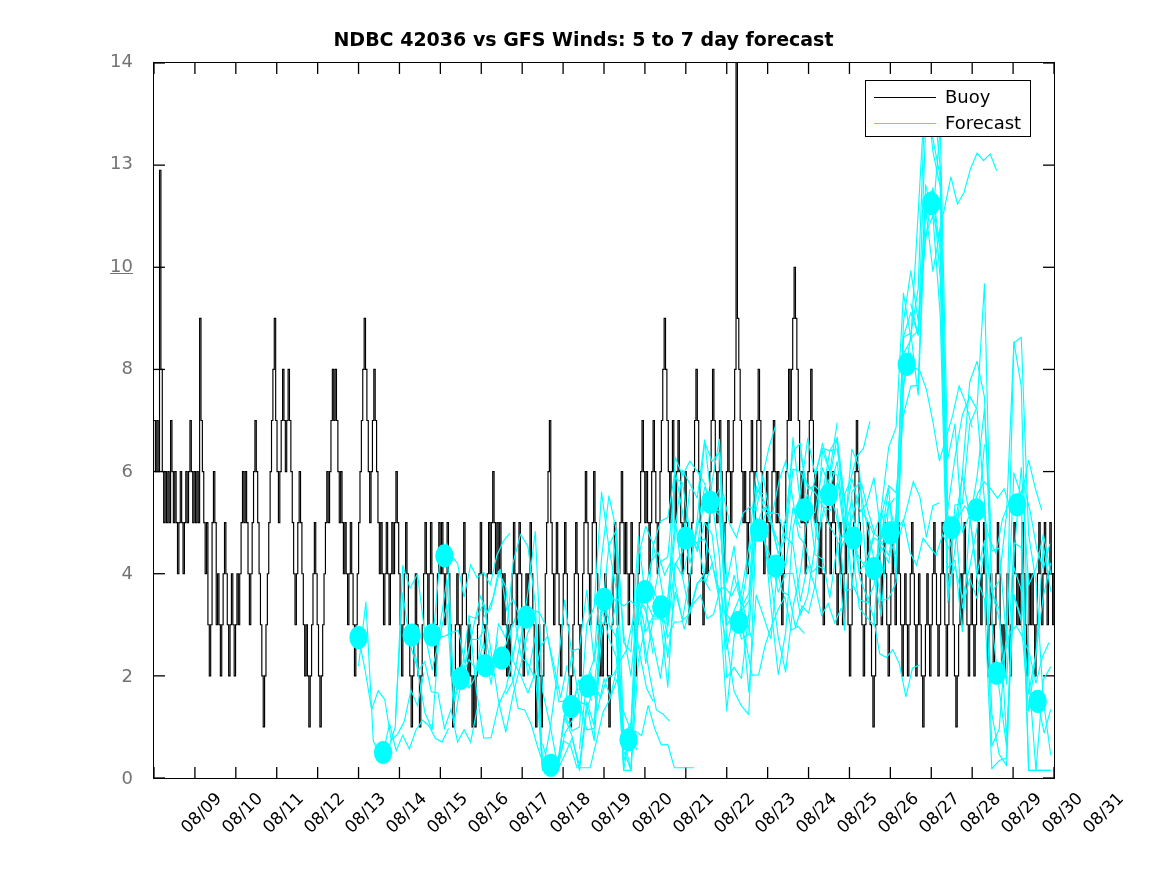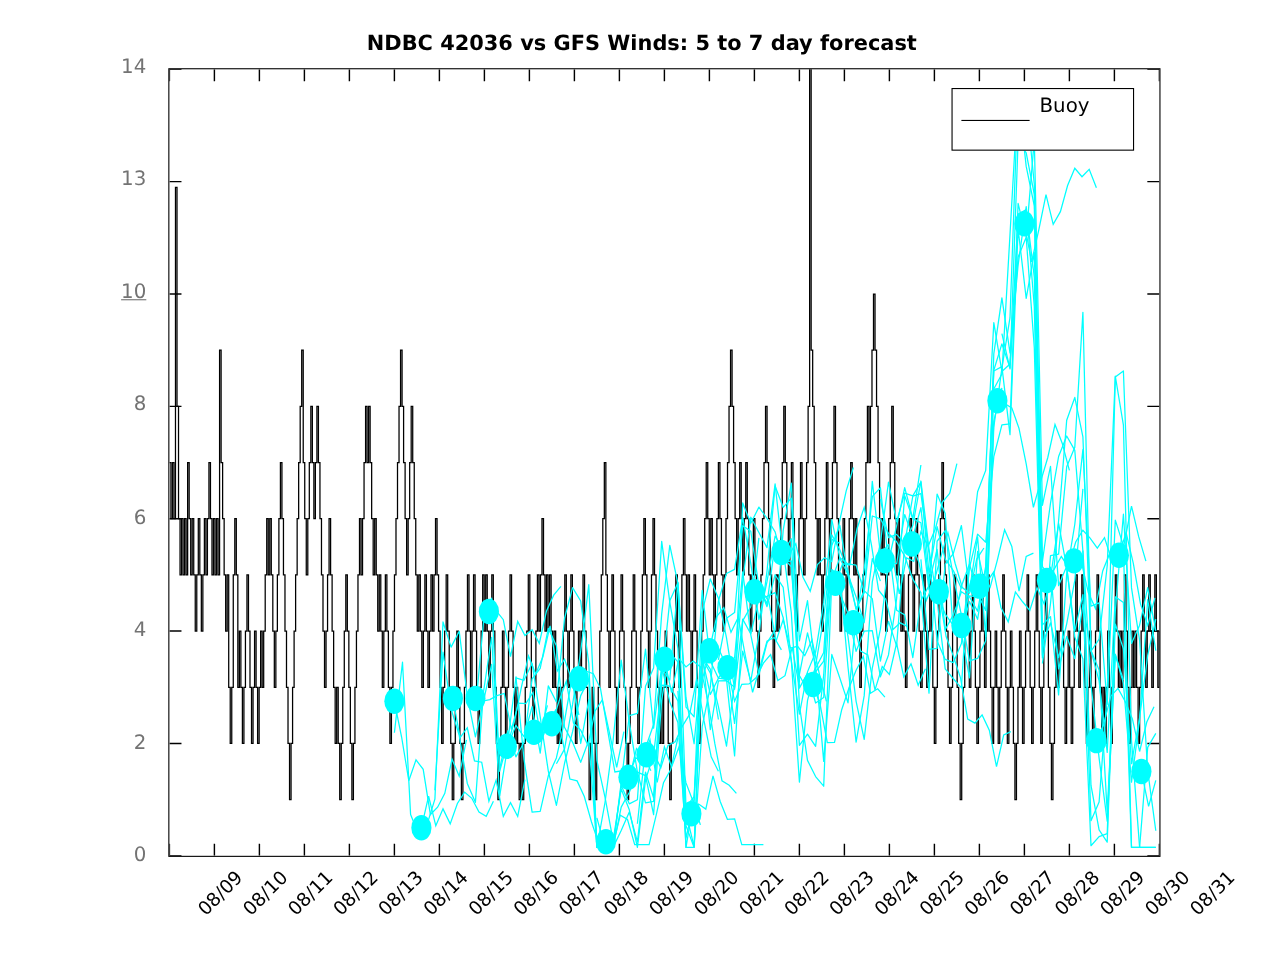--- a/index.html
+++ b/index.html
@@ -20,21 +20,21 @@
   #xtick-wrap{position:absolute;left:0;top:0;width:1167px;height:875px;}
   #xtick-wrap span{
     position:absolute;font-size:17px;color:#000;white-space:nowrap;
     transform:rotate(-45deg);transform-origin:right top;
   }
   #legend{
     position:absolute;left:865px;top:80px;width:166px;height:57px;
     border:1.2px solid #000;background:#fff;box-sizing:border-box;
     padding:3px 0 0 0;
   }
-  .legend-row{display:flex;align-items:flex-end;height:26px;}
+  .legend-row{display:flex;align-items:center;height:26px;}
   .legend-swatch{width:62px;height:0;border-top:1.6px solid #000;margin-left:8px;}
   .legend-swatch.cyan{border-top-color:#00ffff;}
   .legend-text{font-size:18px;color:#000;margin-left:9px;line-height:26px;}
 </style>
 </head>
 <body>
 
 <div id="figure">
 
   <div id="chart-title">NDBC 42036 vs GFS Winds: 5 to 7 day forecast</div>
@@ -233,15 +233,19 @@
           <ellipse cx="885.60" cy="640.18" rx="9.2" ry="11.6" fill="#00ffff"></ellipse>
         </g>
     </svg>
   </div>
 
   <div id="legend">
     <div class="legend-row">
       <span class="legend-swatch"></span>
       <span class="legend-text">Buoy</span>
     </div>
+    <div class="legend-row">
+      <span class="legend-swatch cyan"></span>
+      <span class="legend-text">Forecast</span>
+    </div>
   </div>
 
 </div>
 
 </body></html>

